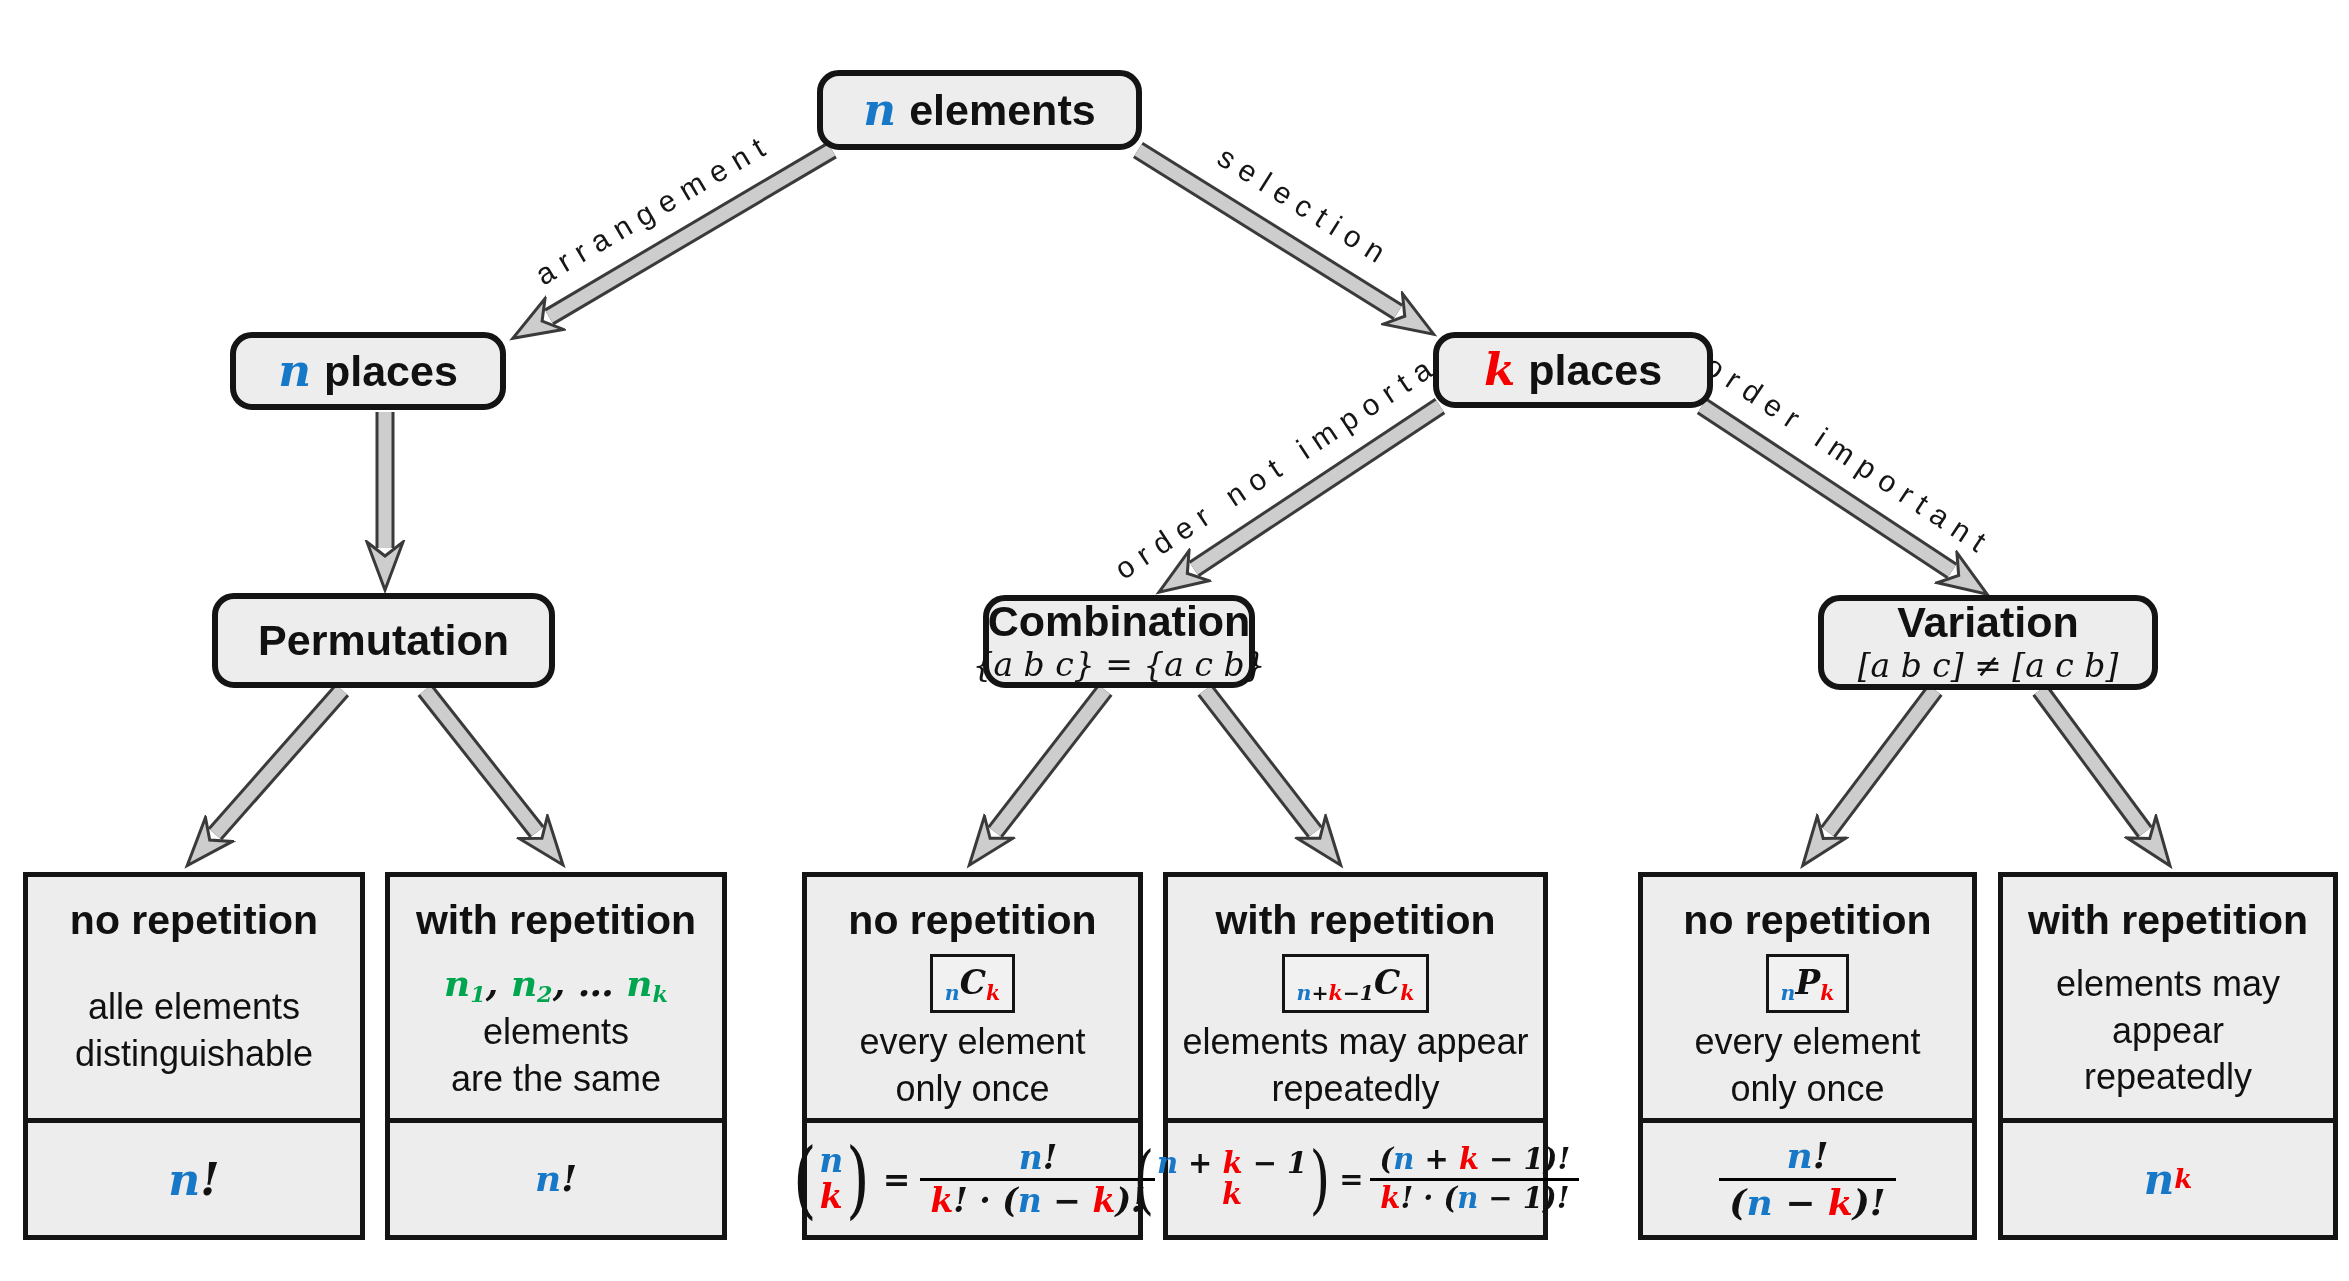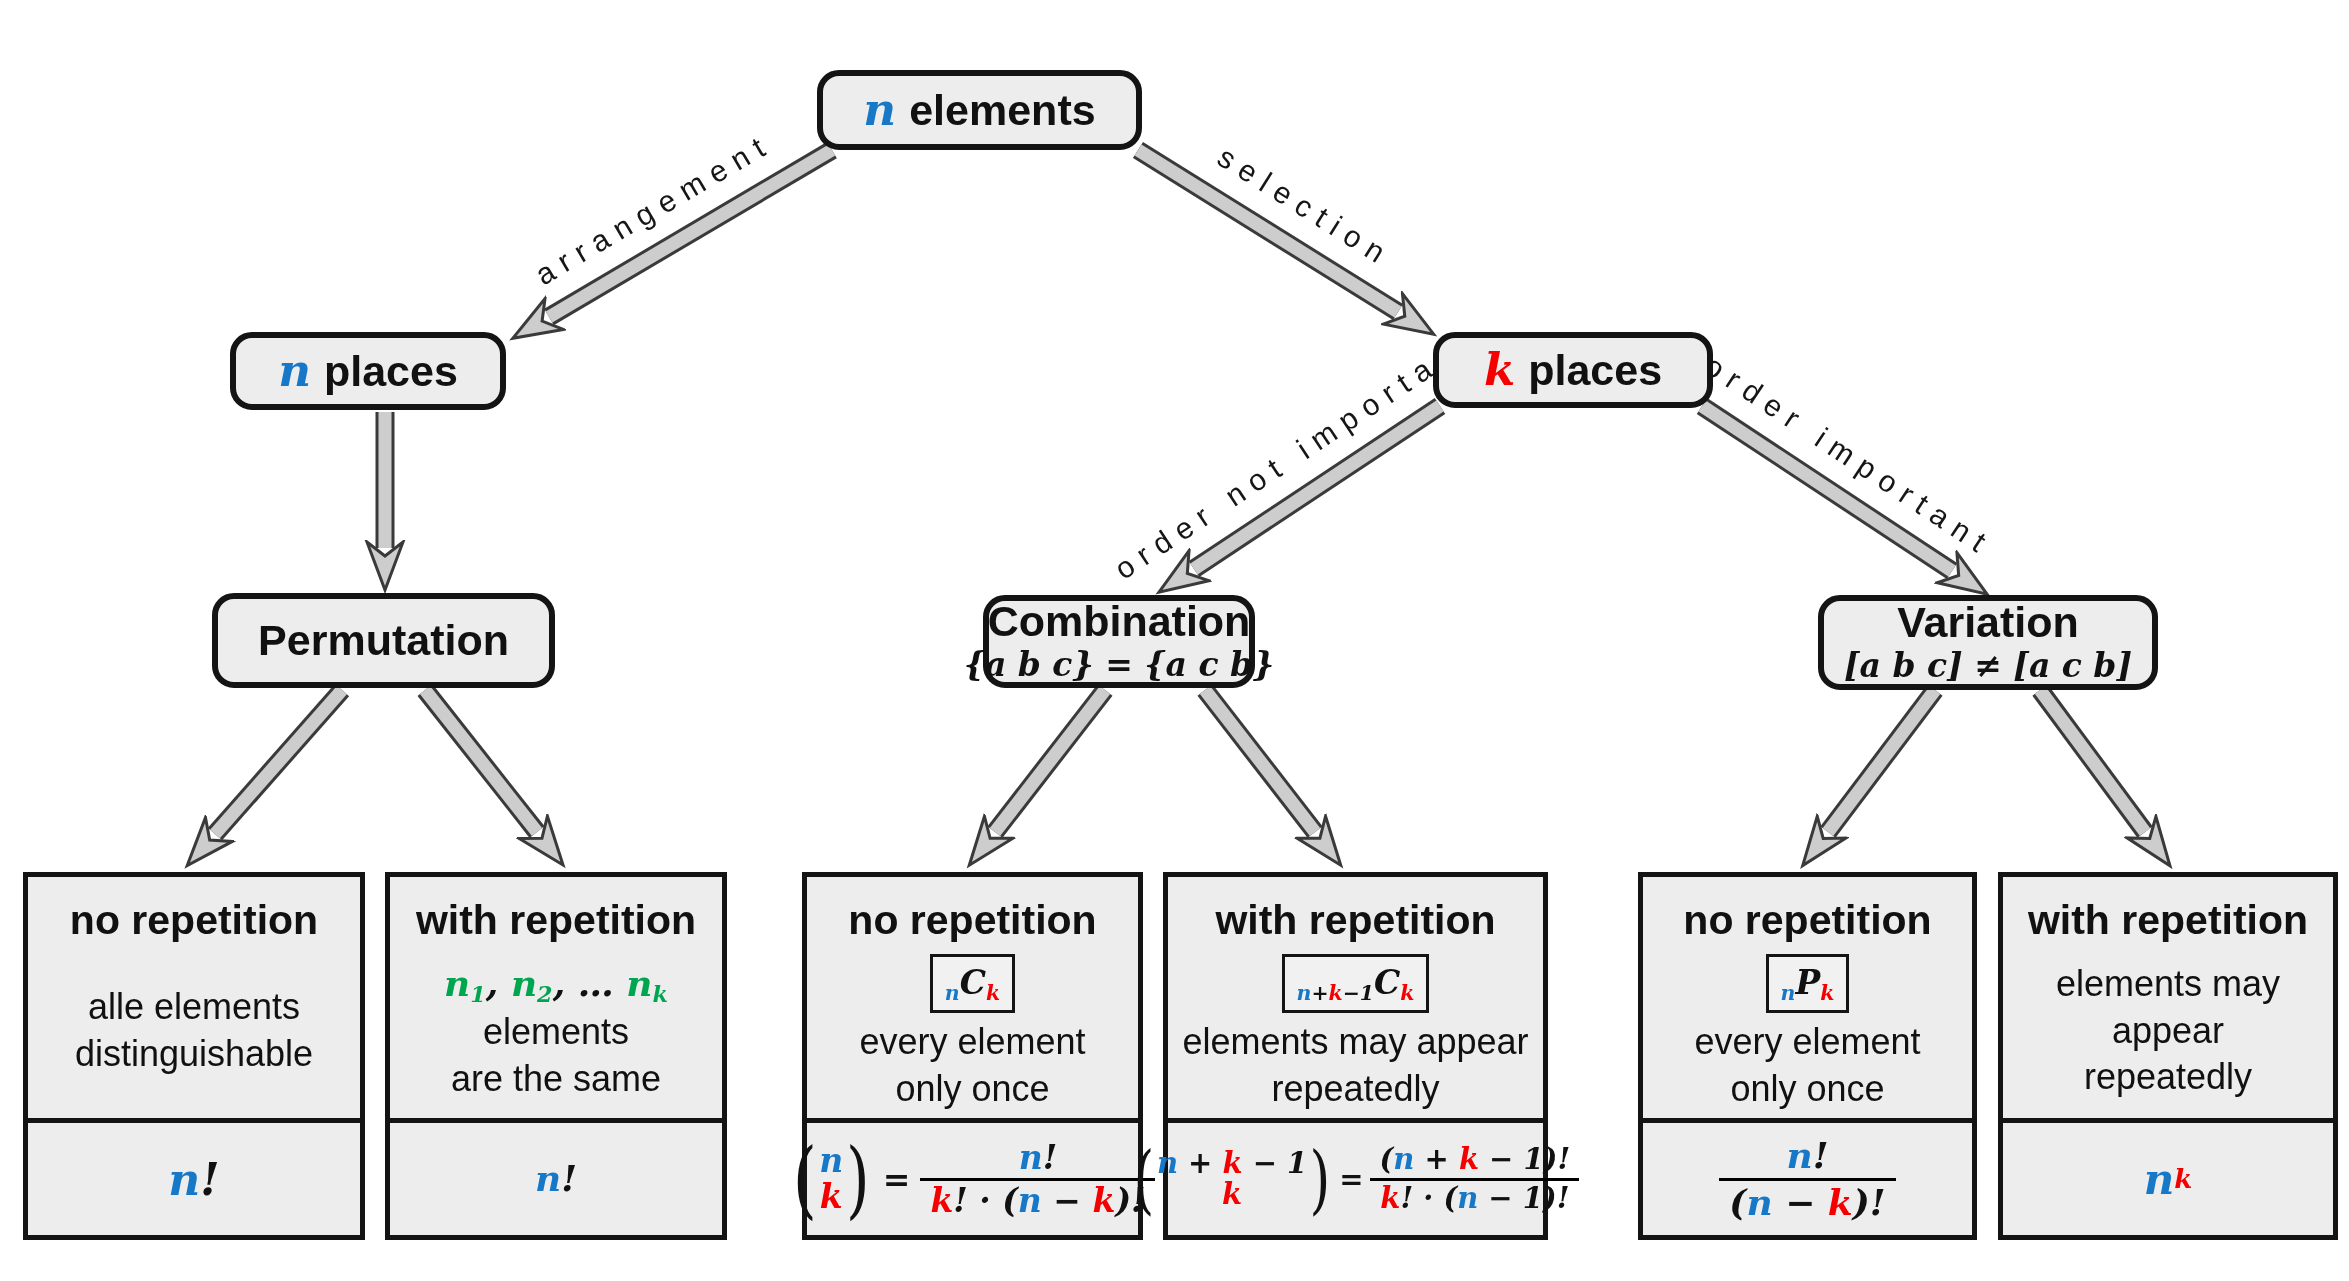--- a/index.html
+++ b/index.html
@@ -5,21 +5,21 @@
   html,body{margin:0;padding:0;background:#ffffff;}
   .canvas{position:relative;width:2349px;height:1281px;background:#fff;
           font-family:"Liberation Sans",sans-serif;overflow:hidden;}
   svg.arrows{position:absolute;left:0;top:0;}
 
   
   .node{position:absolute;background:var(--box_fill,#ededed);border:6px solid #141414;
         border-radius:22px;display:flex;flex-direction:column;align-items:center;
         justify-content:center;box-sizing:border-box;color:#111;}
   .node .title{font-weight:bold;font-size:43px;line-height:1.05;white-space:nowrap;}
-  .node .subtitle{font-family:"DejaVu Serif",serif;font-style:italic;font-weight:bold;
+  .node .subtitle{font-family:"DejaVu Serif",serif;font-style:italic;font-weight:normal;
         font-size:33px;line-height:1.15;margin-top:2px;white-space:nowrap;}
   .title .math{font-size:1.05em;}
   .gap{margin-left:13px;}
 
   
   .math,.f-m{font-family:"DejaVu Serif",serif;font-style:italic;font-weight:bold;}
   .c-b{color:var(--blue,#1778c8);}
   .c-r{color:var(--red,#f40000);}
   .c-g{color:var(--green,#00a64f);}
   .s-sub{font-size:0.62em;vertical-align:-0.28em;}

